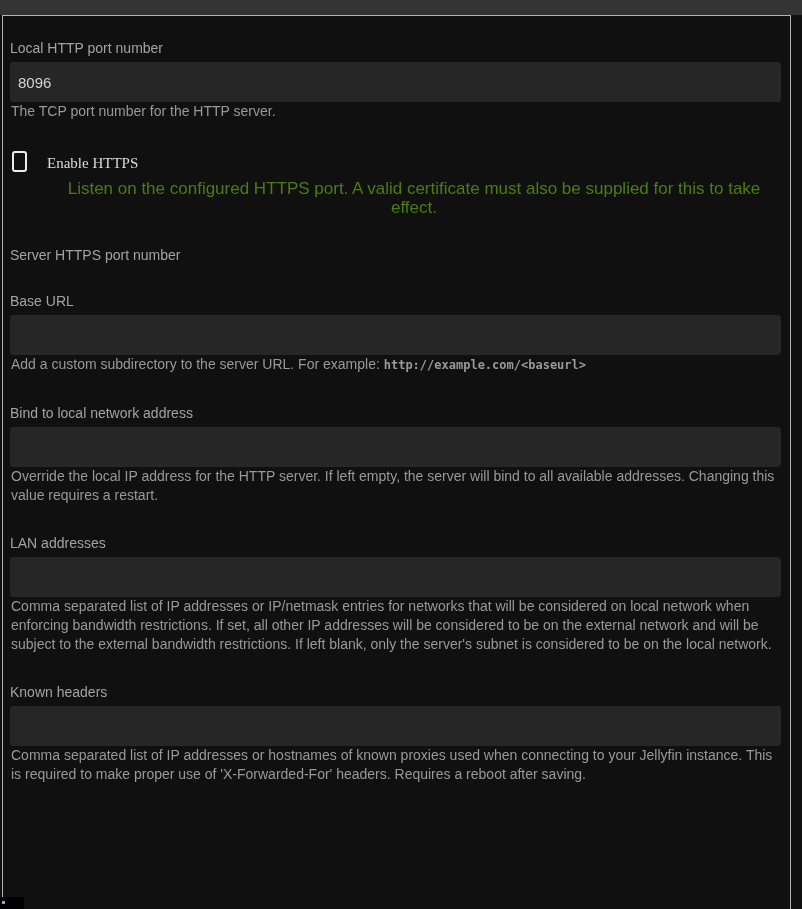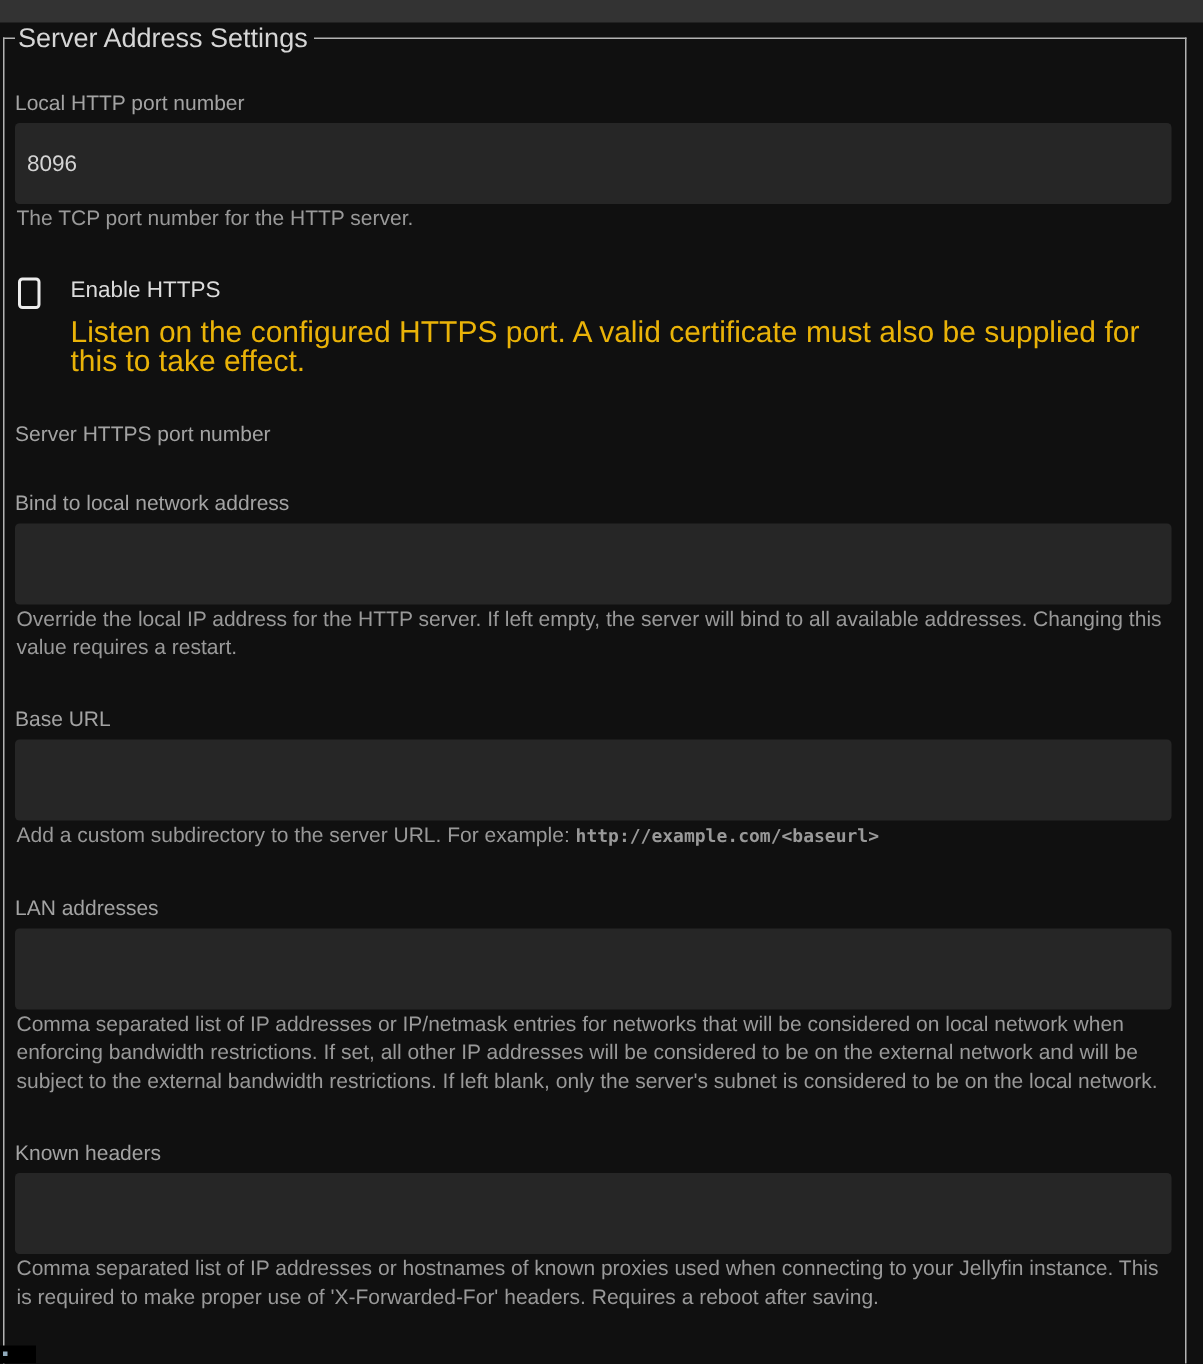--- a/index.html
+++ b/index.html
@@ -36,21 +36,21 @@
   .input-group { margin-bottom: 30px; }
   .field-label {
     display: block;
     font-size: 14px;
     color: #a3a3a3;
     margin-bottom: 6px;
   }
   .text-input {
     display: block;
     width: 100%;
-    height: 54px;
+    height: 40px;
     background: #262626;
     border: none;
     border-radius: 3px;
     padding: 0 8px;
     color: #d4d4d4;
     font-size: 15px;
     font-family: "Liberation Sans", "DejaVu Sans", sans-serif;
     outline: none;
   }
   .field-desc {
@@ -62,94 +62,95 @@
   }
   .field-desc code {
     font-family: "DejaVu Sans Mono", "Liberation Mono", monospace;
     font-size: 12px;
     color: #999999;
     font-weight: 700;
   }
   .checkbox-group { margin-bottom: 30px; }
   .checkbox-row {
     display: flex;
-    align-items: flex-start;
+    align-items: flex-end;
     margin-left: 2px;
     cursor: pointer;
+    font-family: Liberation Serif, serif;
   }
   .checkbox-box {
     display: inline-block;
     width: 15px;
     height: 21px;
     border: 2px solid #ececec;
     border-radius: 3px;
     background: transparent;
     flex: 0 0 auto;
   }
   .checkbox-label {
     margin-left: 20px;
     font-size: 15px;
     color: #dcdcdc;
   }
   .checkbox-desc {
     margin-top: 7px;
     margin-left: 37px;
-    font-size: 20px;
+    font-size: 17px;
     line-height: 19px;
-    color: #eab308;
+    color: #4d7c0f;
+    text-align: center;
   }
   .corner-artifact {
     position: absolute;
     left: 0; bottom: 0;
     width: 24px; height: 12px;
     background: #000000;
   }
   .corner-artifact .dot {
     position: absolute;
     left: 2px; top: 4px;
     width: 3px; height: 3px;
     background: #8fa9bb;
   }
 </style>
 </head>
 <body>
 
 <div class="header-bar"></div>
 
 <fieldset class="address-fieldset">
-  <legend>Server Address Settings</legend>
 
   <div class="input-group">
     <label class="field-label">Local HTTP port number</label>
     <input class="text-input" type="text" value="8096" style="">
     <div class="field-desc">The TCP port number for the HTTP server.</div>
   </div>
 
   <div class="checkbox-group">
     <label class="checkbox-row">
       <span class="checkbox-box"></span>
       <span class="checkbox-label">Enable HTTPS</span>
     </label>
     <div class="checkbox-desc">Listen on the configured HTTPS port. A valid certificate must also be supplied for this to take effect.</div>
   </div>
 
   <div class="input-group">
     <label class="field-label">Server HTTPS port number</label>
   </div>
 
   <div class="input-group">
+    <label class="field-label">Base URL</label>
+    <input class="text-input" type="text" value="" style="">
+    <div class="field-desc"><span>Add a custom subdirectory to the server URL. For example: </span><code>http://example.com/&lt;baseurl&gt;</code></div>
+  </div>
+
+  <div class="input-group">
     <label class="field-label">Bind to local network address</label>
     <input class="text-input" type="text" value="" style="">
     <div class="field-desc">Override the local IP address for the HTTP server. If left empty, the server will bind to all available addresses. Changing this value requires a restart.</div>
-  </div>
-
-  <div class="input-group">
-    <label class="field-label">Base URL</label>
-    <input class="text-input" type="text" value="" style="">
-    <div class="field-desc"><span>Add a custom subdirectory to the server URL. For example: </span><code>http://example.com/&lt;baseurl&gt;</code></div>
   </div>
 
   <div class="input-group">
     <label class="field-label">LAN addresses</label>
     <input class="text-input" type="text" value="" style="">
     <div class="field-desc">Comma separated list of IP addresses or IP/netmask entries for networks that will be considered on local network when enforcing bandwidth restrictions. If set, all other IP addresses will be considered to be on the external network and will be subject to the external bandwidth restrictions. If left blank, only the server's subnet is considered to be on the local network.</div>
   </div>
 
   <div class="input-group">
     <label class="field-label">Known headers</label>

